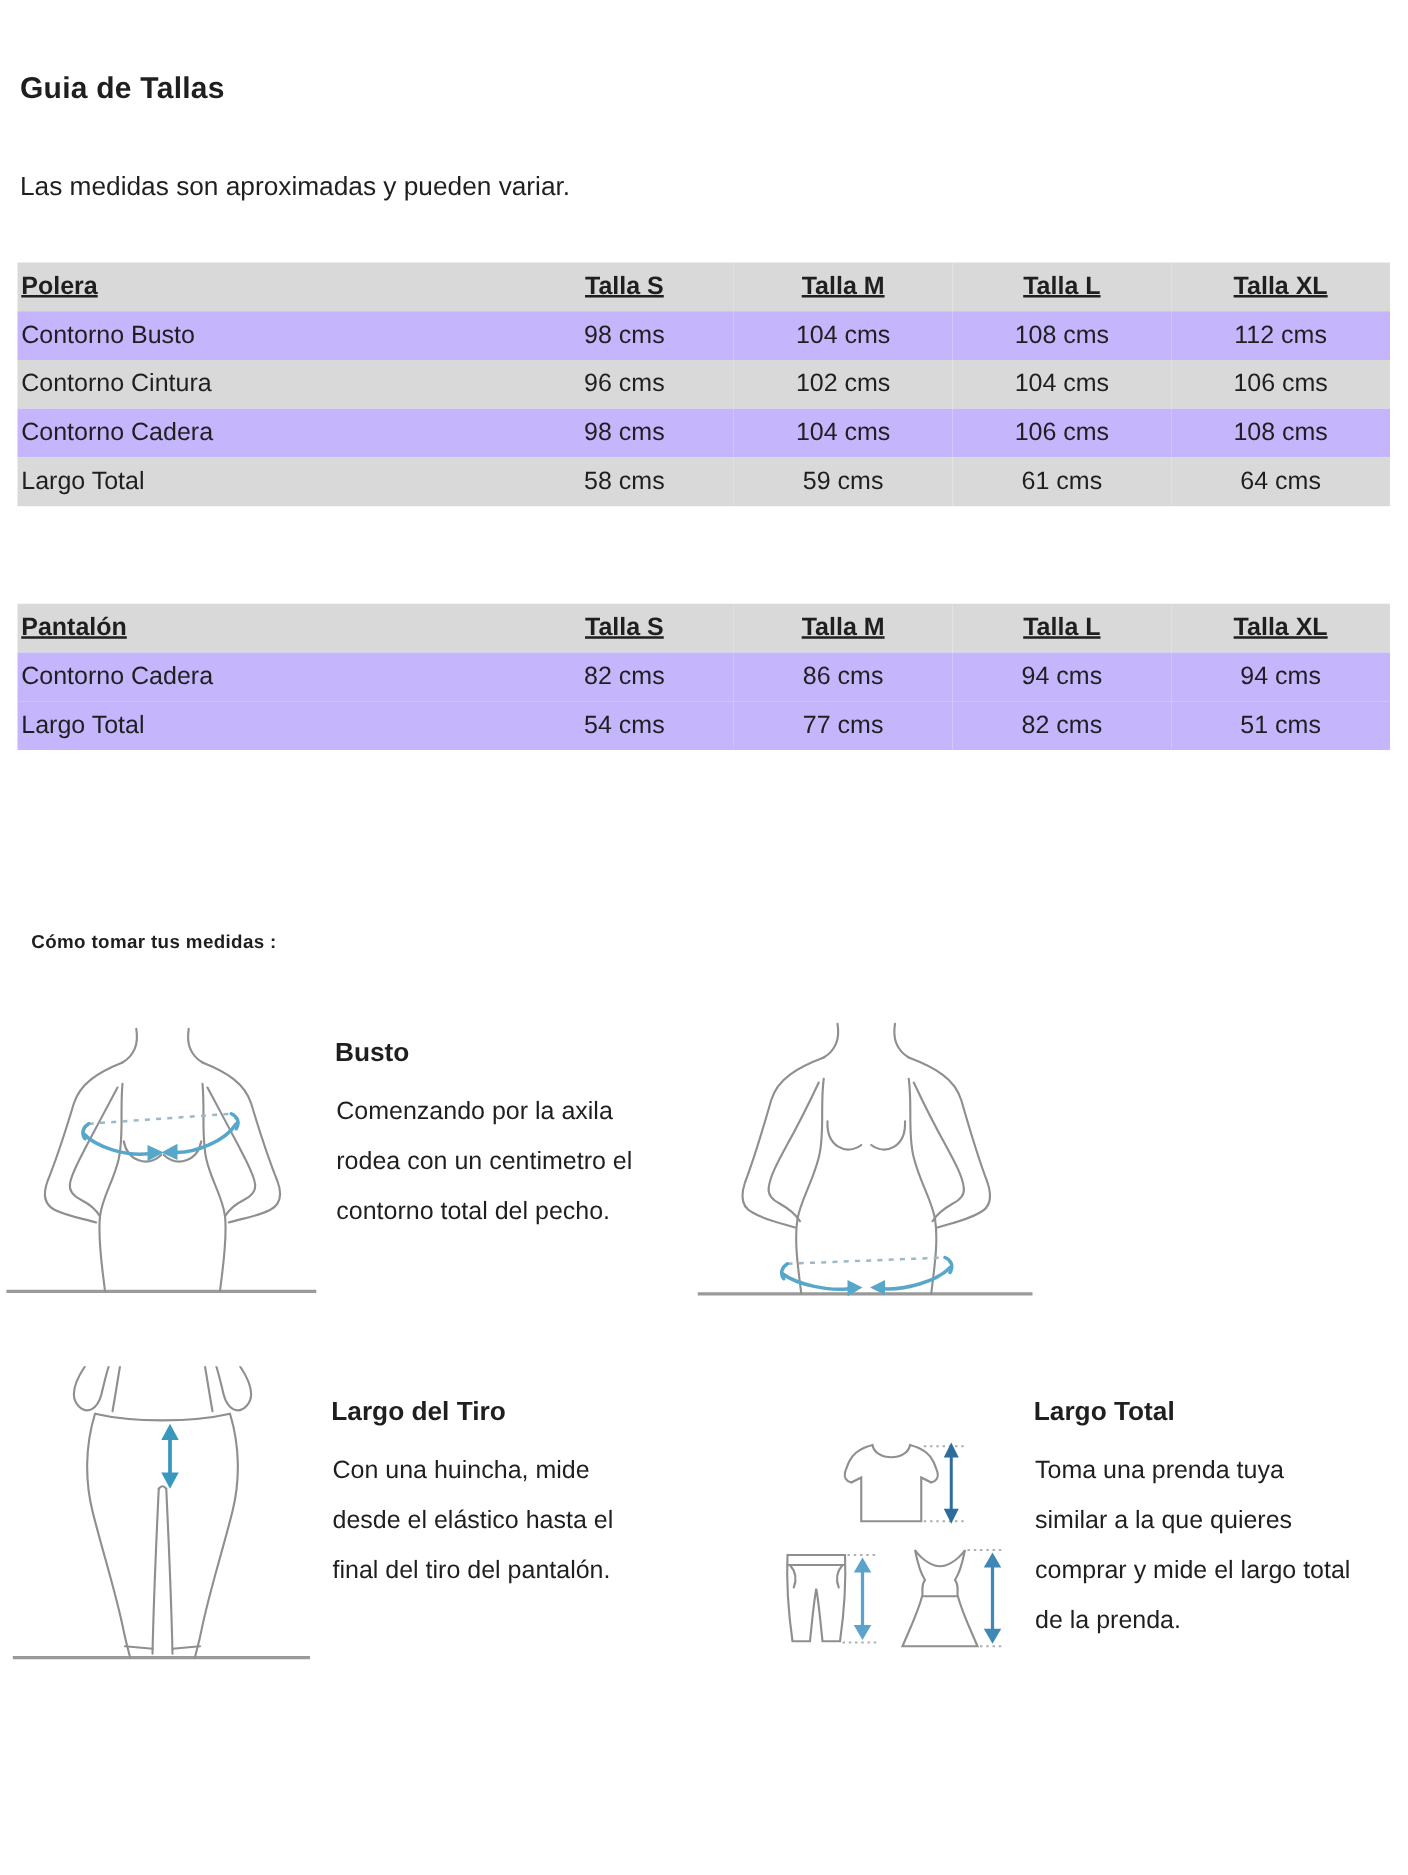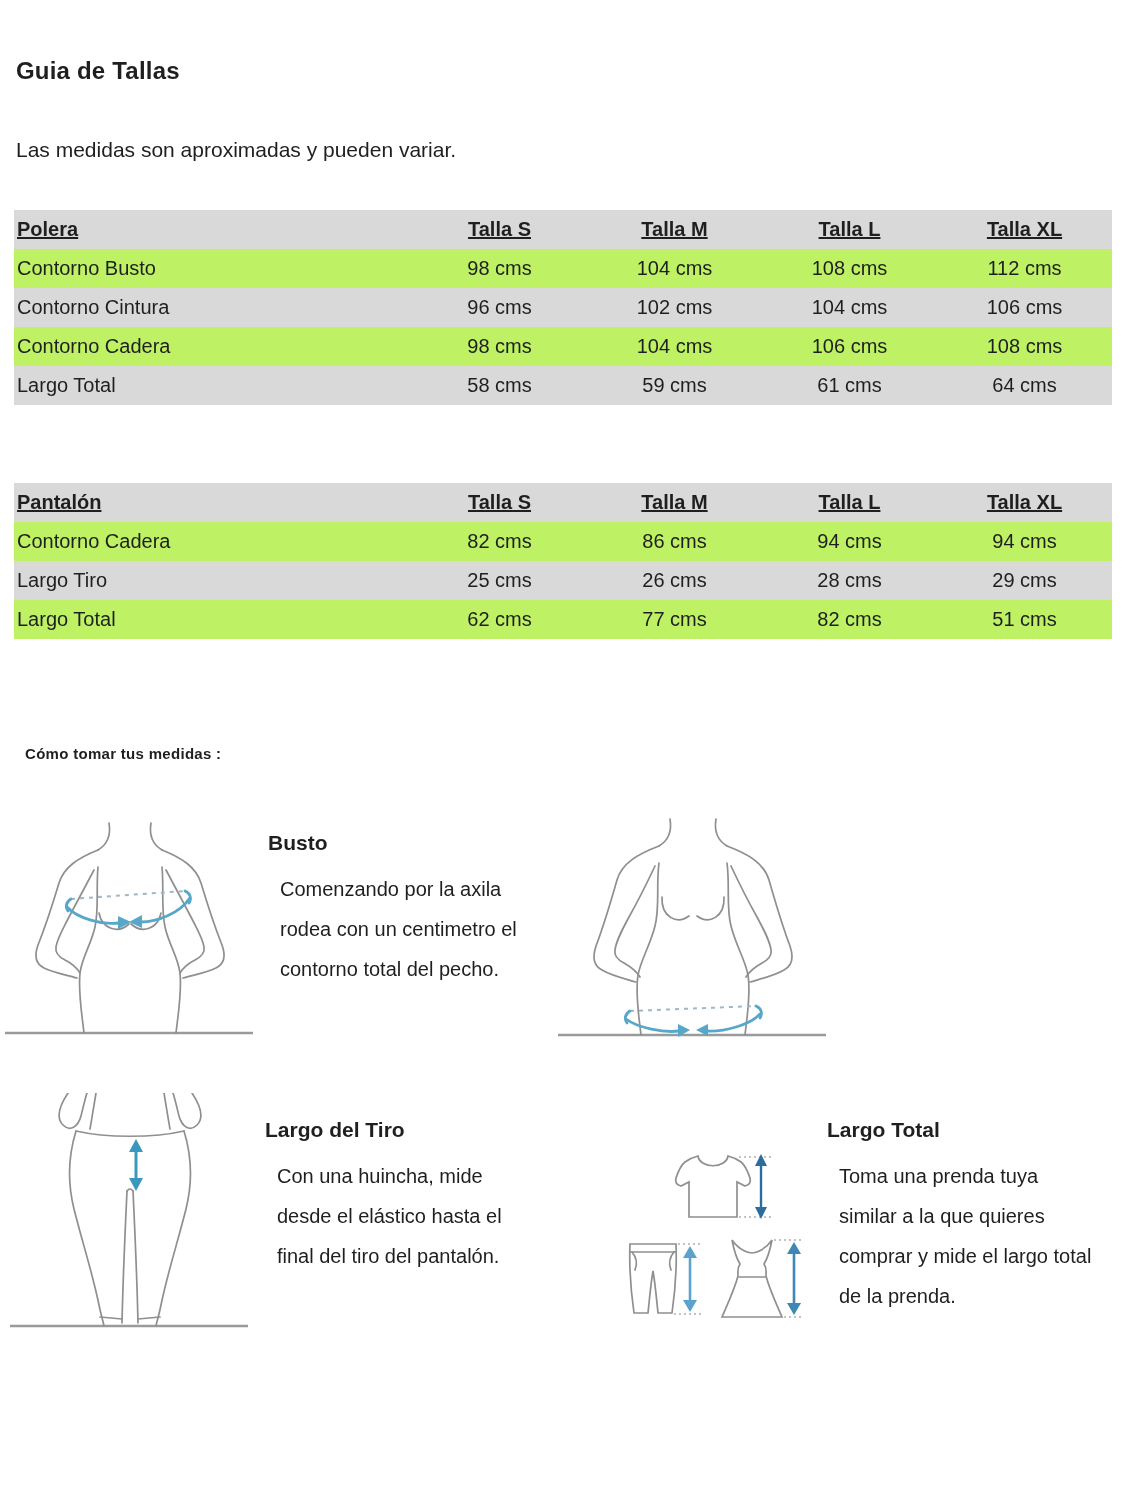--- a/index.html
+++ b/index.html
@@ -7,30 +7,30 @@
   .page{position:relative;width:1126px;height:1500px;background:#ffffff;overflow:hidden;}
 
   .title{position:absolute;left:16px;top:57px;font-size:24px;font-weight:bold;letter-spacing:.2px;}
   .subtitle{position:absolute;left:16px;top:138px;font-size:21px;}
 
   table.size{position:absolute;left:14px;width:1098px;border-collapse:collapse;table-layout:fixed;font-size:20px;}
   .t-polera{top:210px;}
   .t-pantalon{top:483px;}
   table.size tr{height:39px;padding-left:44px;}
   table.size tr.gray{background:#d9d9d9;}
-  table.size tr.white{background:#bef264;}
+  table.size tr.white{background:#c4b5fd;}
   table.size th{font-weight:bold;text-decoration:underline;text-align:center;padding:0;}
   table.size td{text-align:center;padding:0;}
   table.size .lbl{text-align:left;padding-left:3px;}
 
   .guide-heading{position:absolute;left:25px;top:745px;font-size:15px;font-weight:bold;letter-spacing:.3px;}
 
   .sec{position:absolute;}
   .sec-title{font-size:21px;font-weight:bold;line-height:24px;margin:0 0 14px 0;}
-  .sec-text{font-size:20px;line-height:40px;white-space:pre-line;margin:12px;}
+  .sec-text{font-size:20px;line-height:40px;white-space:pre-line;margin:1px;}
 
   .busto-text{left:268px;top:831px;width:330px;}
   .cadera-text{left:845px;top:838px;width:281px;}
   .tiro-text{left:265px;top:1118px;width:330px;}
   .largo-text{left:827px;top:1118px;width:300px;}
 
   .fig{position:absolute;}
   .fig-busto{left:5px;top:815px;}
   .fig-cadera{left:558px;top:813px;}
   .fig-tiro{left:10px;top:1093px;}
@@ -116,30 +116,23 @@
       <th>Talla L</th>
       <th>Talla XL</th>
     </tr>
     <tr class="white">
       <td class="lbl">Contorno Cadera</td>
       <td>82 cms</td>
       <td>86 cms</td>
       <td>94 cms</td>
       <td>94 cms</td>
     </tr>
-    <tr class="gray">
-      <td class="lbl">Largo Tiro</td>
-      <td>25 cms</td>
-      <td>26 cms</td>
-      <td>28 cms</td>
-      <td>29 cms</td>
-    </tr>
     <tr class="white">
       <td class="lbl">Largo Total</td>
-      <td>62 cms</td>
+      <td>54 cms</td>
       <td>77 cms</td>
       <td>82 cms</td>
       <td>51 cms</td>
     </tr>
   </tbody>
     </table>
 
   <div class="guide-heading">Cómo tomar tus medidas :</div>
 
   <svg class="fig fig-busto" width="250" height="225" viewBox="0 0 250 225">

